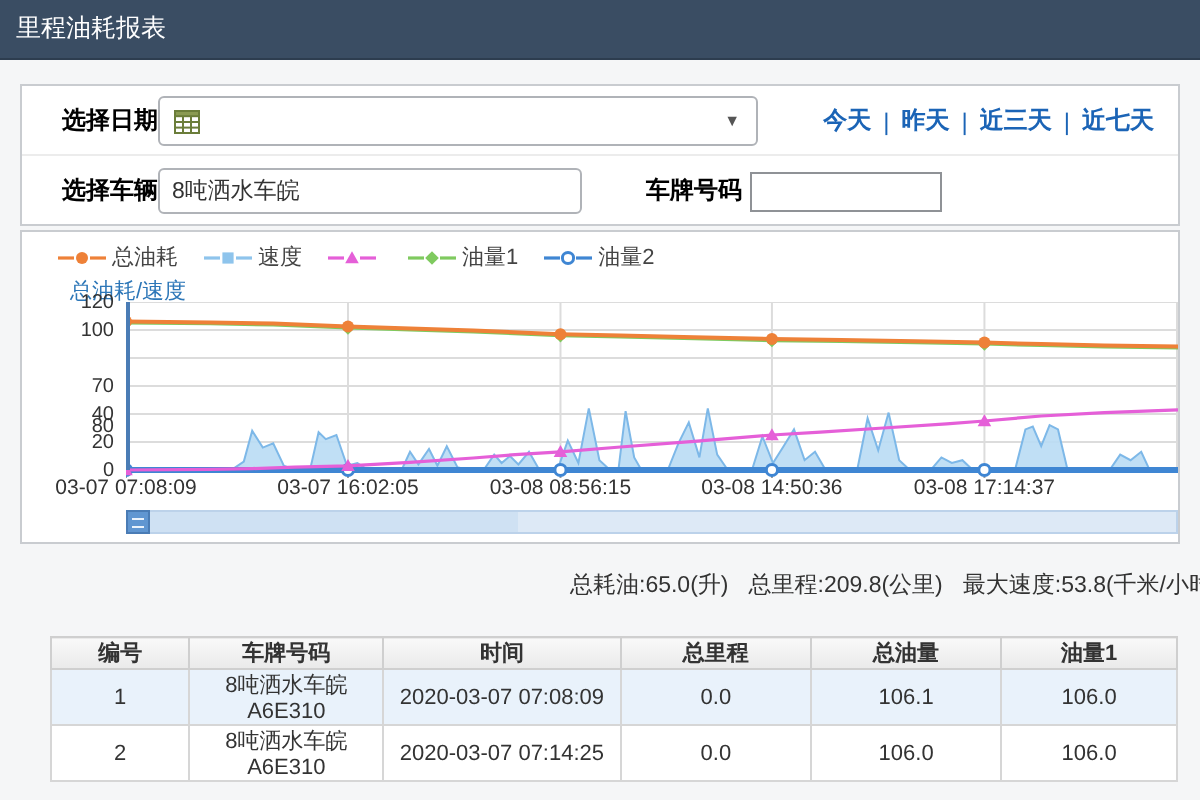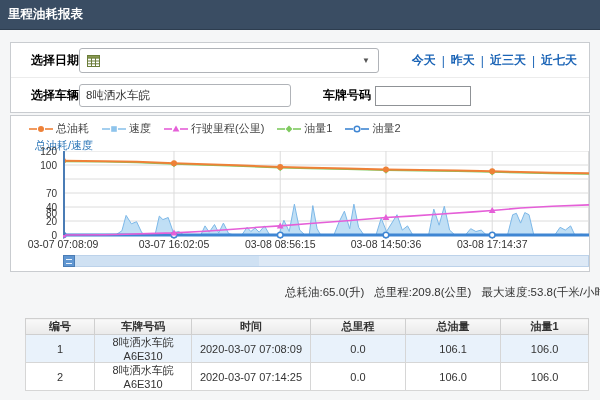--- a/index.html
+++ b/index.html
@@ -3,21 +3,21 @@
 <meta charset="utf-8">
 <style>
   * { margin:0; padding:0; box-sizing:border-box; }
   html,body { width:600px; height:400px; }
   body { font-family:"Liberation Sans","DejaVu Sans",sans-serif; }
   .app { position:relative; width:600px; height:400px; background:#f5f6f7; overflow:hidden; }
 
   
   .titlebar { position:absolute; left:0; top:0; width:600px; height:30px; background:#3a4d63;
               border-bottom:1px solid #2d3d4f; display:flex; align-items:center; }
-  .titlebar span { color:#ffffff; font-size:12.5px; padding-left:8px;font-weight:bold; }
+  .titlebar span { color:#ffffff; font-size:12.5px; padding-left:8px; }
 
   
   .panel { position:absolute; background:#ffffff; border:1px solid #c9ccd0; }
   .form-panel { left:10px; top:42px; width:580px; height:71px; }
   .chart-panel { left:10px; top:115px; width:580px; height:157px; }
 
   .form-row { position:relative; height:35px; }
   .form-row.r1 { border-bottom:1px solid #ececec; }
   .lbl { position:absolute; top:0; height:35px; line-height:35px; font-size:12px; font-weight:bold; color:#000000; }
   .date-input { position:absolute; left:68px; top:5px; width:300px; height:25px; background:#fff;
@@ -121,21 +121,20 @@
     <rect x="9.2" y="2.2" width="5.6" height="5.6" fill="#8ec4ec"></rect>
           </svg>
     <span class="lg-label">速度</span>
         </span>
         <span class="legend-item">
           <svg width="24" height="10" viewBox="0 0 24 10">
     <line x1="0" y1="5" x2="8" y2="5" stroke="#e55fd8" stroke-width="1.6"></line>
     <line x1="16" y1="5" x2="24" y2="5" stroke="#e55fd8" stroke-width="1.6"></line>
     <path d="M12,1.6 L15.4,7.6 L8.6,7.6 Z" fill="#e55fd8"></path>
           </svg>
-    <span class="lg-label">行驶里程(公里)</span>
         </span>
         <span class="legend-item">
           <svg width="24" height="10" viewBox="0 0 24 10">
     <line x1="0" y1="5" x2="8" y2="5" stroke="#7fca5f" stroke-width="1.6"></line>
     <line x1="16" y1="5" x2="24" y2="5" stroke="#7fca5f" stroke-width="1.6"></line>
     <path d="M12,1.6 L15.4,5 L12,8.4 L8.6,5 Z" fill="#7fca5f"></path>
           </svg>
     <span class="lg-label">油量1</span>
         </span>
         <span class="legend-item">

